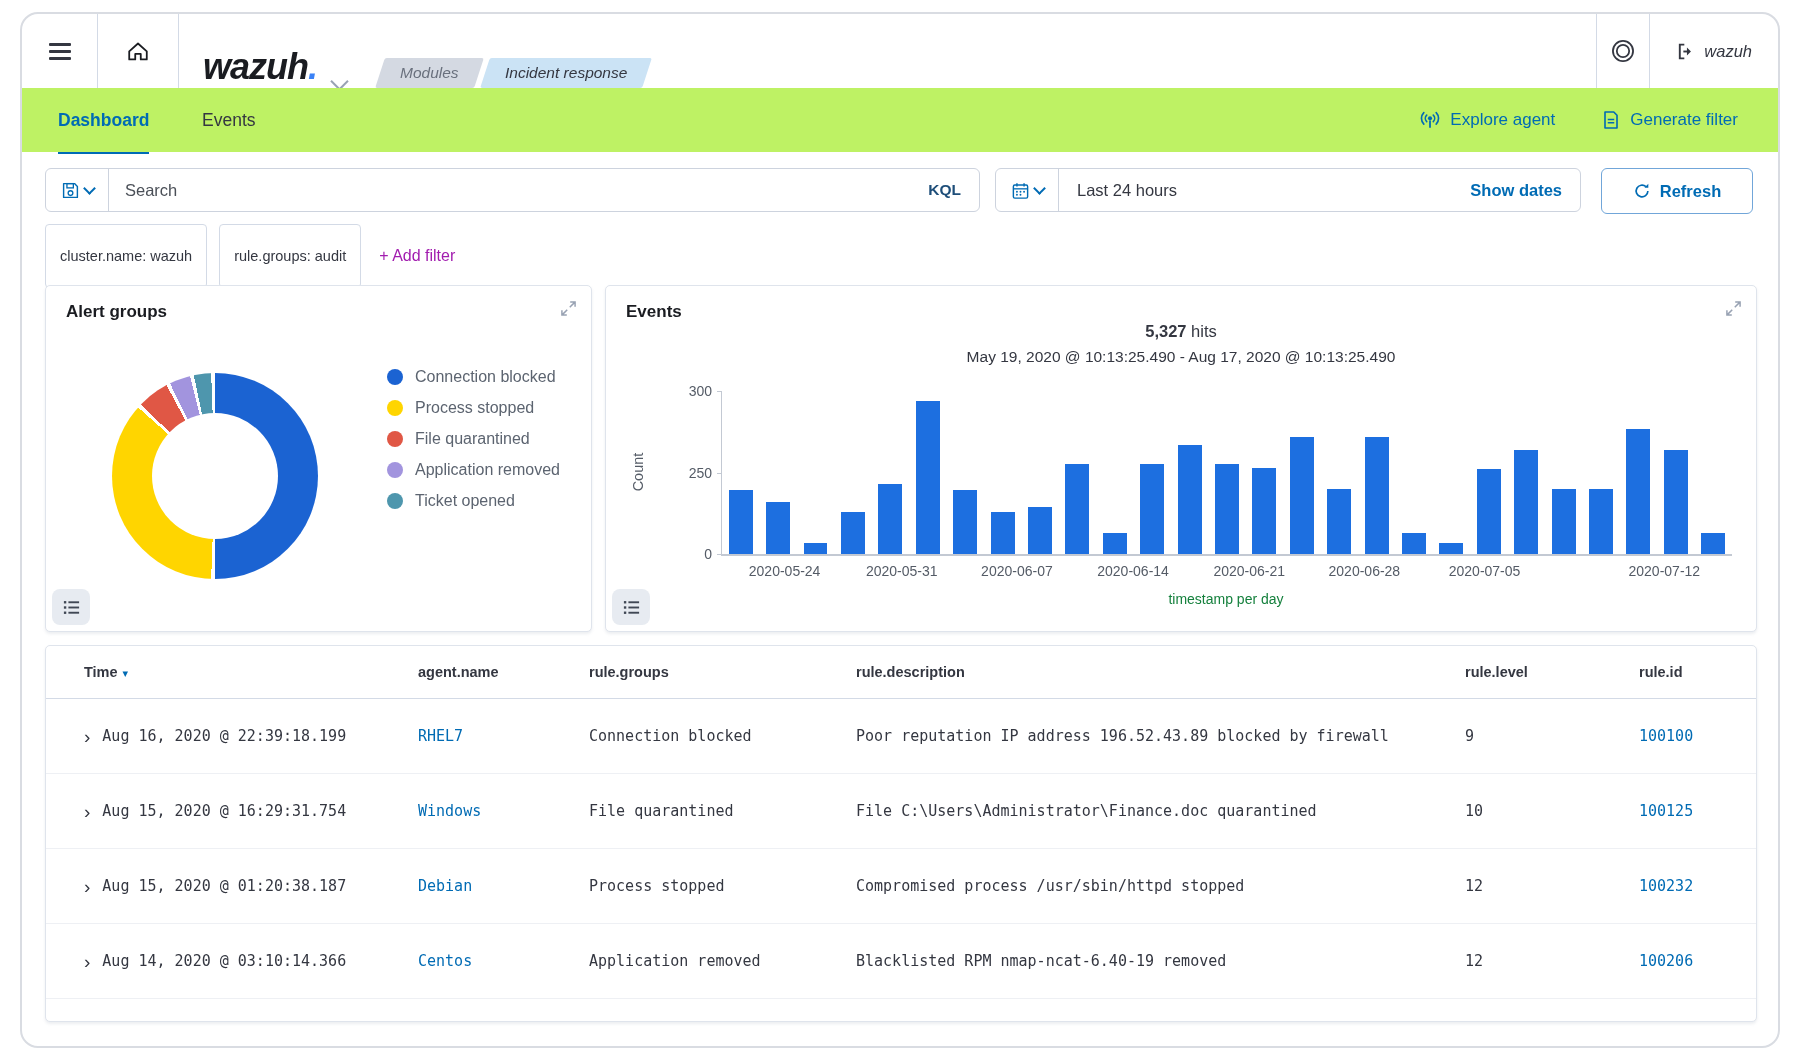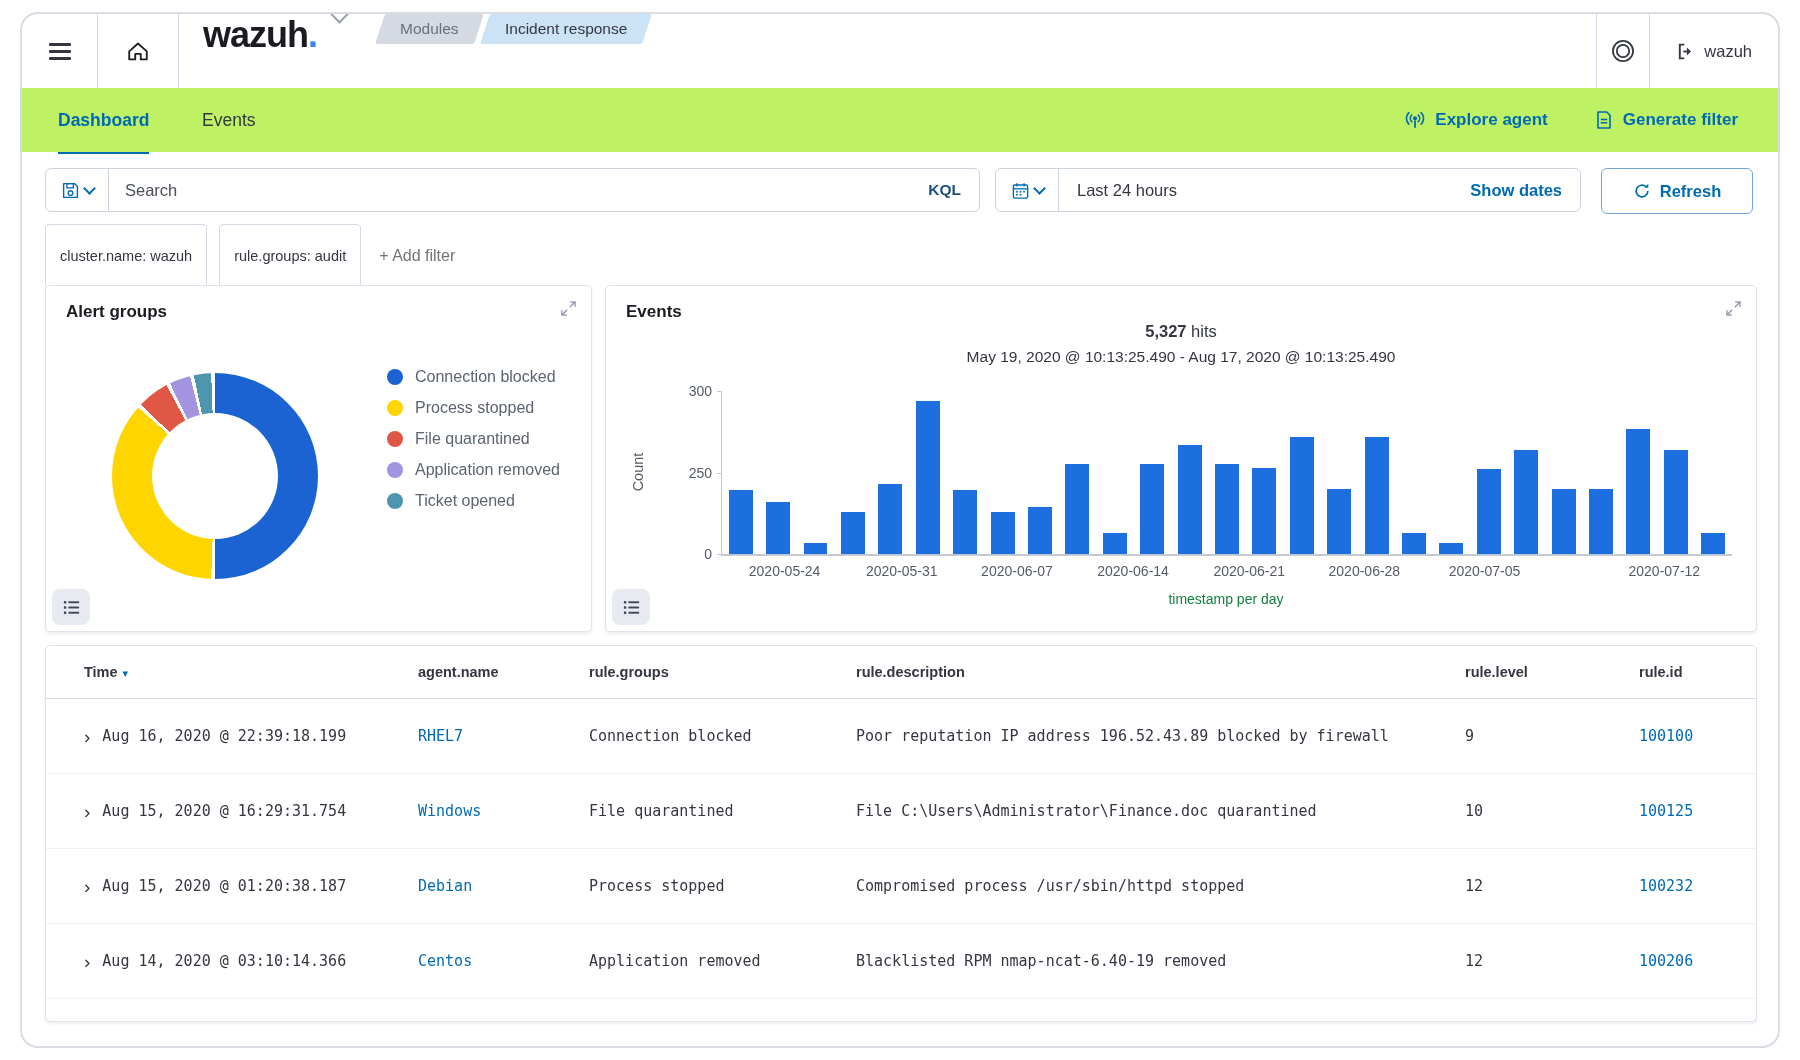--- a/index.html
+++ b/index.html
@@ -3,21 +3,21 @@
 <meta charset="utf-8">
 <style>
   html,body{margin:0;padding:0;background:#fff;}
   body{width:1800px;height:1060px;position:relative;overflow:hidden;
        font-family:"Liberation Sans","DejaVu Sans",sans-serif;color:#343741;}
   .frame{position:absolute;left:20px;top:12px;right:20px;bottom:12px;
          border:2px solid #d9dce2;border-radius:18px;pointer-events:none;z-index:50;}
 
   
   .topnav{position:absolute;left:22px;top:14px;right:22px;height:74px;background:#fff;
-          border-bottom:1px solid #d3dae6;border-radius:16px 16px 0 0;display:flex;align-items:flex-start;}
+          border-bottom:1px solid #d3dae6;border-radius:16px 16px 0 0;display:flex;align-items:flex-end;font-style:italic;}
   .nav-btn{display:flex;align-items:center;justify-content:center;height:100%;cursor:pointer;}
   .vdiv{width:1px;height:100%;background:#d3dae6;}
   .burger{width:22px;display:flex;flex-direction:column;gap:4px;}
   .burger i{display:block;height:3px;background:#343741;border-radius:1px;}
   .logo{font-size:36px;font-weight:bold;letter-spacing:-1px;color:#1a1c21;margin-left:24px;}
   .logo .dot{color:#3b82f6;}
   .logo-caret{width:11px;height:11px;border-right:2.5px solid #98a2b3;border-bottom:2.5px solid #98a2b3;
               transform:rotate(45deg);margin:-6px 0 0 16px;}
   .crumbs{display:flex;margin-left:34px;gap:6px;}
   .crumb{height:30px;display:flex;align-items:center;padding:0 20px;font-size:15.5px;
@@ -26,21 +26,21 @@
   .crumb-muted{background:#d4d9e2;color:#69707d;}
   .crumb-active{background:#cbe3f5;color:#343741;}
   .nav-right{margin-left:auto;display:flex;align-items:center;height:100%;}
   .user{display:flex;align-items:center;gap:9px;font-size:16.5px;color:#343741;padding:0 26px;cursor:pointer;}
 
   
   .tabbar{position:absolute;left:22px;top:88px;right:22px;height:64px;background:#bef264;}
   .tab{position:absolute;top:0;height:64px;display:flex;align-items:center;font-size:17.5px;cursor:pointer;}
   .tab.active{color:#006BB4;font-weight:600;border-bottom:2px solid #006BB4;}
   .tab.plain{color:#343741;}
-  .tab-actions{position:absolute;right:40px;top:0;height:64px;display:flex;align-items:center;gap:46px;font-weight:bold;}
+  .tab-actions{position:absolute;right:40px;top:0;height:64px;display:flex;align-items:center;gap:46px;}
   .action-link{display:flex;align-items:center;gap:9px;color:#006BB4;font-size:17px;cursor:pointer;}
 
   
   .searchbox{position:absolute;left:45px;top:168px;width:935px;height:44px;background:#fff;
              border:1px solid #cdd3de;border-radius:6px;display:flex;align-items:center;box-sizing:border-box;}
   .addon{width:62px;height:100%;border-right:1px solid #cdd3de;display:flex;align-items:center;
          justify-content:center;gap:5px;cursor:pointer;}
   .mini-caret{width:7px;height:7px;border-right:2px solid #006BB4;border-bottom:2px solid #006BB4;
               transform:rotate(45deg);margin-top:-3px;}
   .searchbox input{flex:1;border:none;outline:none;font-size:16.5px;padding:0 16px;color:#343741;
@@ -52,21 +52,21 @@
   .daterange{font-size:16.5px;color:#343741;padding:0 18px;flex:1;cursor:pointer;}
   .showdates{font-size:16.5px;font-weight:700;color:#006BB4;padding:0 18px;cursor:pointer;}
   .refresh-btn{position:absolute;left:1601px;top:168px;width:150px;height:44px;border:1px solid #71a6d9;
                border-radius:6px;background:#fff;color:#006BB4;font-size:16.5px;font-weight:600;
                display:flex;align-items:center;justify-content:center;gap:9px;cursor:pointer;}
 
   
   .pills{position:absolute;left:45px;top:224px;display:flex;align-items:center;gap:12px;}
   .pill{height:30px;display:flex;align-items:center;padding:16px 14px;border:1px solid #d3dae6;
         border-radius:4px;background:#fff;font-size:14.5px;color:#343741;cursor:pointer;}
-  .addfilter{color:#737373;font-size:16px;margin-left:6px;cursor:pointer;}
+  .addfilter{color:#a21caf;font-size:16px;margin-left:6px;cursor:pointer;}
 
   
   .card{position:absolute;background:#fff;border:1px solid #dfe4ec;border-radius:5px;
         box-shadow:0 2px 3px rgba(152,162,179,.18);}
   .card-title{position:absolute;left:20px;top:16px;font-size:17px;font-weight:600;color:#1a1c21;}
   .expand-ic{position:absolute;right:14px;top:14px;cursor:pointer;}
   .corner-list{position:absolute;left:6px;bottom:6px;width:38px;height:36px;background:#e7ebf1;
                border-radius:8px;display:flex;align-items:center;justify-content:center;cursor:pointer;}
 
   #alert-card{left:45px;top:285px;width:545px;height:345px;}

